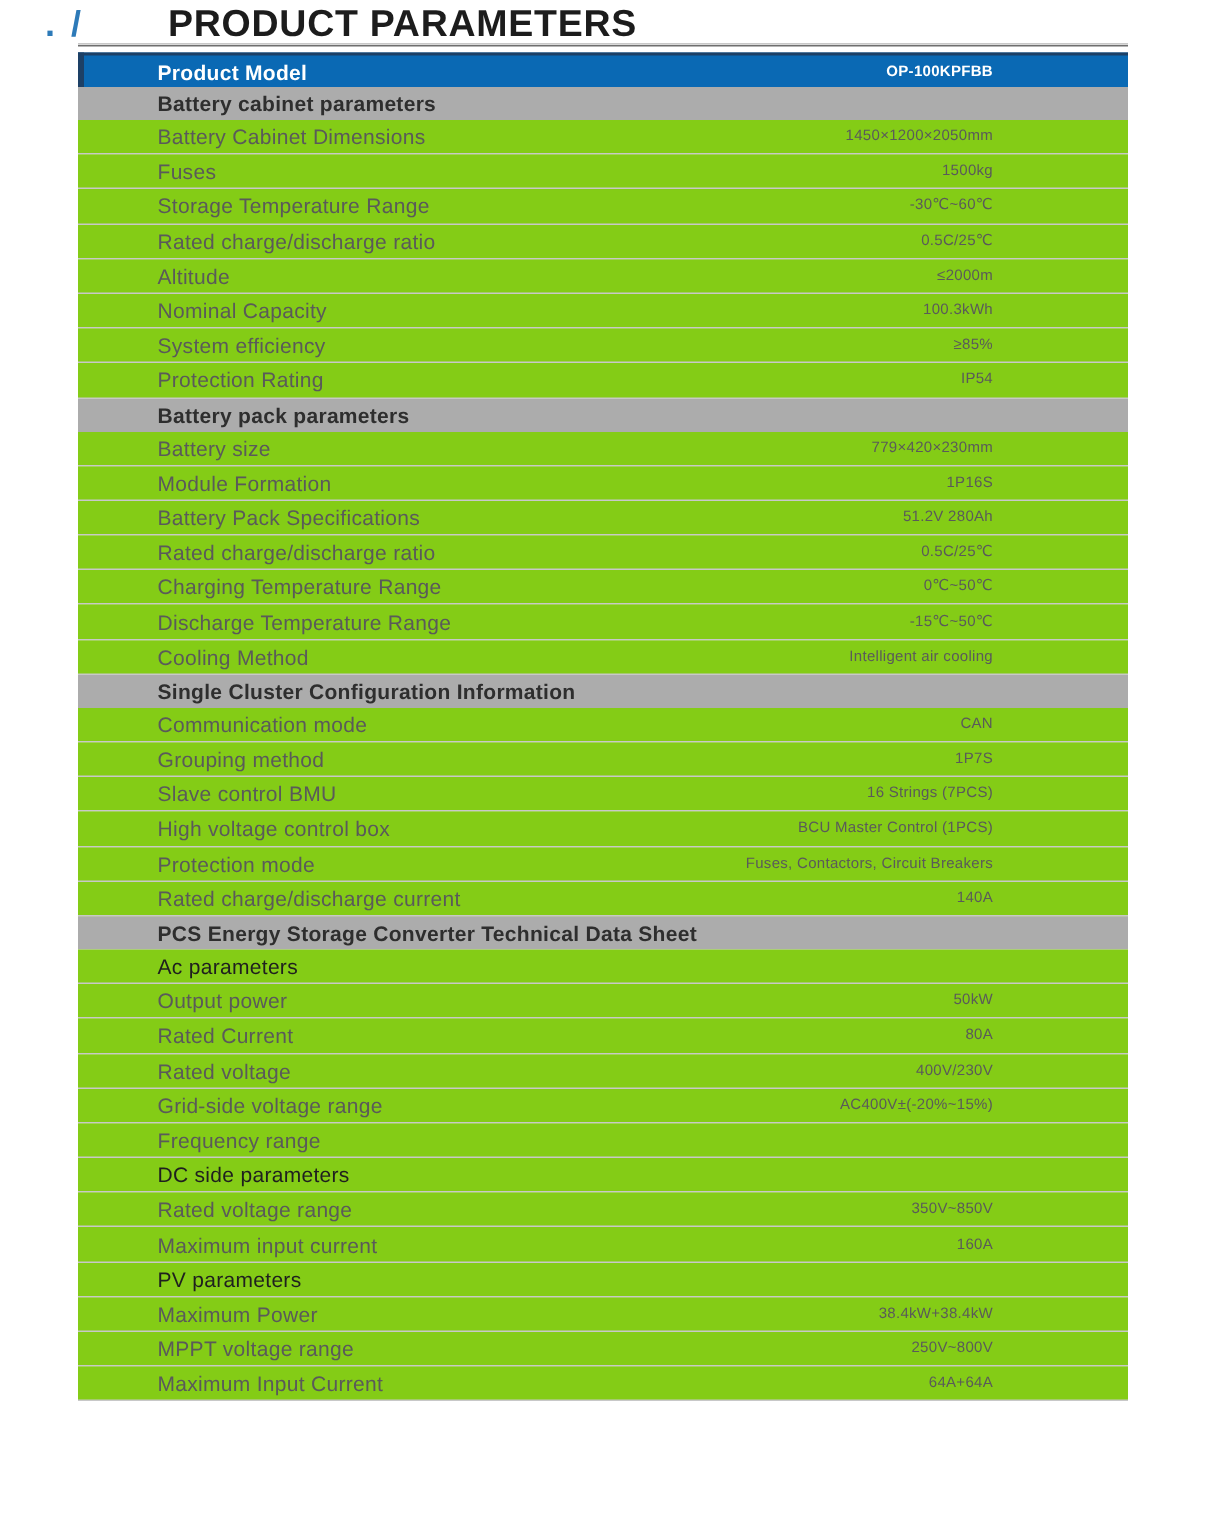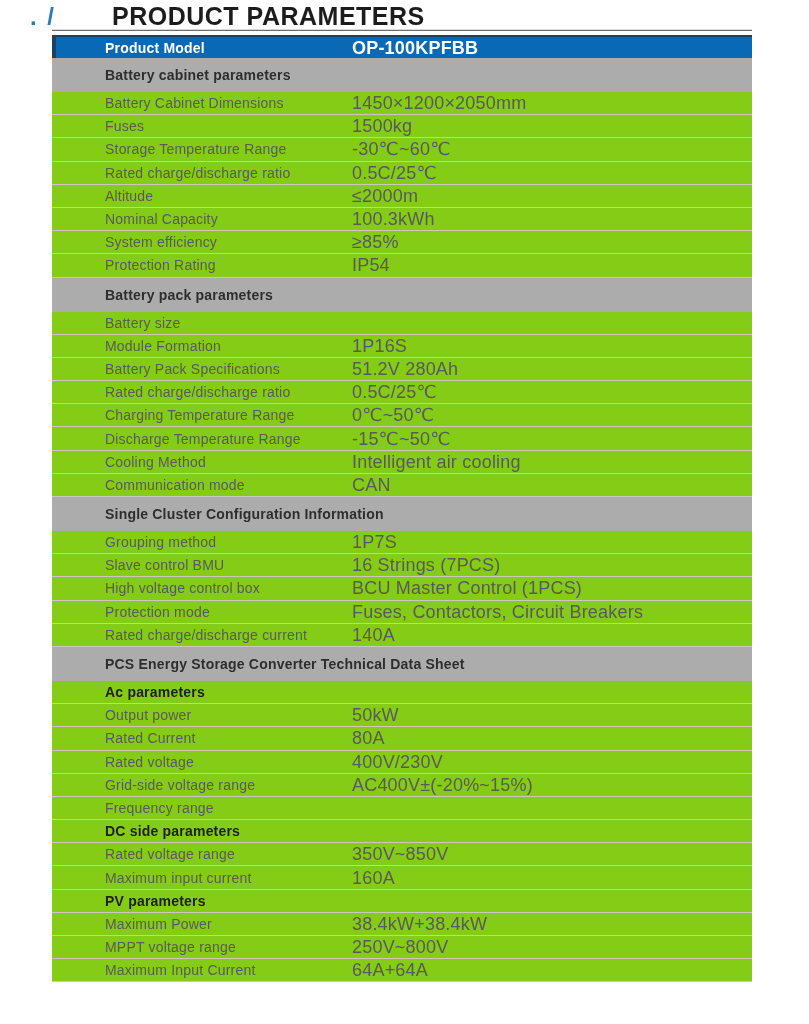--- a/index.html
+++ b/index.html
@@ -42,41 +42,41 @@
     border-top:1px solid var(--top-rule-light);
     margin-bottom:4px;
   }
   .row{position:relative;background:#84cc16;}
   .row .lbl{
     position:absolute;left:53px;top:50%;transform:translateY(-50%);
     font-size:14px;color:var(--label-text);white-space:nowrap;letter-spacing:0.2px;
   }
   .row .val{
     position:absolute;left:300px;width:310px;top:50%;transform:translateY(-50%);
-    text-align:left;font-size:18px;color:var(--label-text);
+    text-align:right;font-size:10px;color:var(--label-text);
     white-space:nowrap;letter-spacing:0.2px;
   }
   .row.header{
     height:23px;background:var(--header-bg);
     border-top:2px solid var(--header-accent);
     border-left:4px solid var(--header-accent);
   }
   .row.header .lbl{left:49px;color:#ffffff;font-weight:700;text-align:right;}
   .row.header .val{left:296px;color:#ffffff;font-weight:600;}
   .row.section{
-    height:34px;background:var(--section-bg);
+    height:22px;background:var(--section-bg);
   }
   .row.section .lbl{color:var(--section-text);font-weight:600;}
   .row.data{
     height:23.2px;border-bottom:1px solid var(--divider);
   }
   .row.subsection{
     height:23.2px;border-bottom:1px solid var(--divider);
   }
-  .row.subsection .lbl{color:var(--subsection-text);font-weight:700;}
+  .row.subsection .lbl{color:var(--subsection-text);font-weight:400;}
 </style>
 </head>
 <body>
 
 <div class="title-bar">
   <span class="title-mark">. /</span>
   <span class="page-title">PRODUCT PARAMETERS</span>
 </div>
 
 <div class="spec-table">
@@ -119,20 +119,21 @@
       </div>
       <div class="row data">
         <span class="lbl">Protection Rating</span>
         <span class="val">IP54</span>
       </div>
       <div class="row section">
         <span class="lbl">Battery pack parameters</span>
       </div>
       <div class="row data">
         <span class="lbl">Battery size</span>
+        <span class="val">779×420×230mm</span>
       </div>
       <div class="row data">
         <span class="lbl">Module Formation</span>
         <span class="val">1P16S</span>
       </div>
       <div class="row data">
         <span class="lbl">Battery Pack Specifications</span>
         <span class="val">51.2V 280Ah</span>
       </div>
       <div class="row data">
@@ -144,26 +145,26 @@
         <span class="val">0℃~50℃</span>
       </div>
       <div class="row data">
         <span class="lbl">Discharge Temperature Range</span>
         <span class="val">-15℃~50℃</span>
       </div>
       <div class="row data">
         <span class="lbl">Cooling Method</span>
         <span class="val">Intelligent air cooling</span>
       </div>
+      <div class="row section">
+        <span class="lbl">Single Cluster Configuration Information</span>
+      </div>
       <div class="row data">
         <span class="lbl">Communication mode</span>
         <span class="val">CAN</span>
-      </div>
-      <div class="row section">
-        <span class="lbl">Single Cluster Configuration Information</span>
       </div>
       <div class="row data">
         <span class="lbl">Grouping method</span>
         <span class="val">1P7S</span>
       </div>
       <div class="row data">
         <span class="lbl">Slave control BMU</span>
         <span class="val">16 Strings (7PCS)</span>
       </div>
       <div class="row data">

